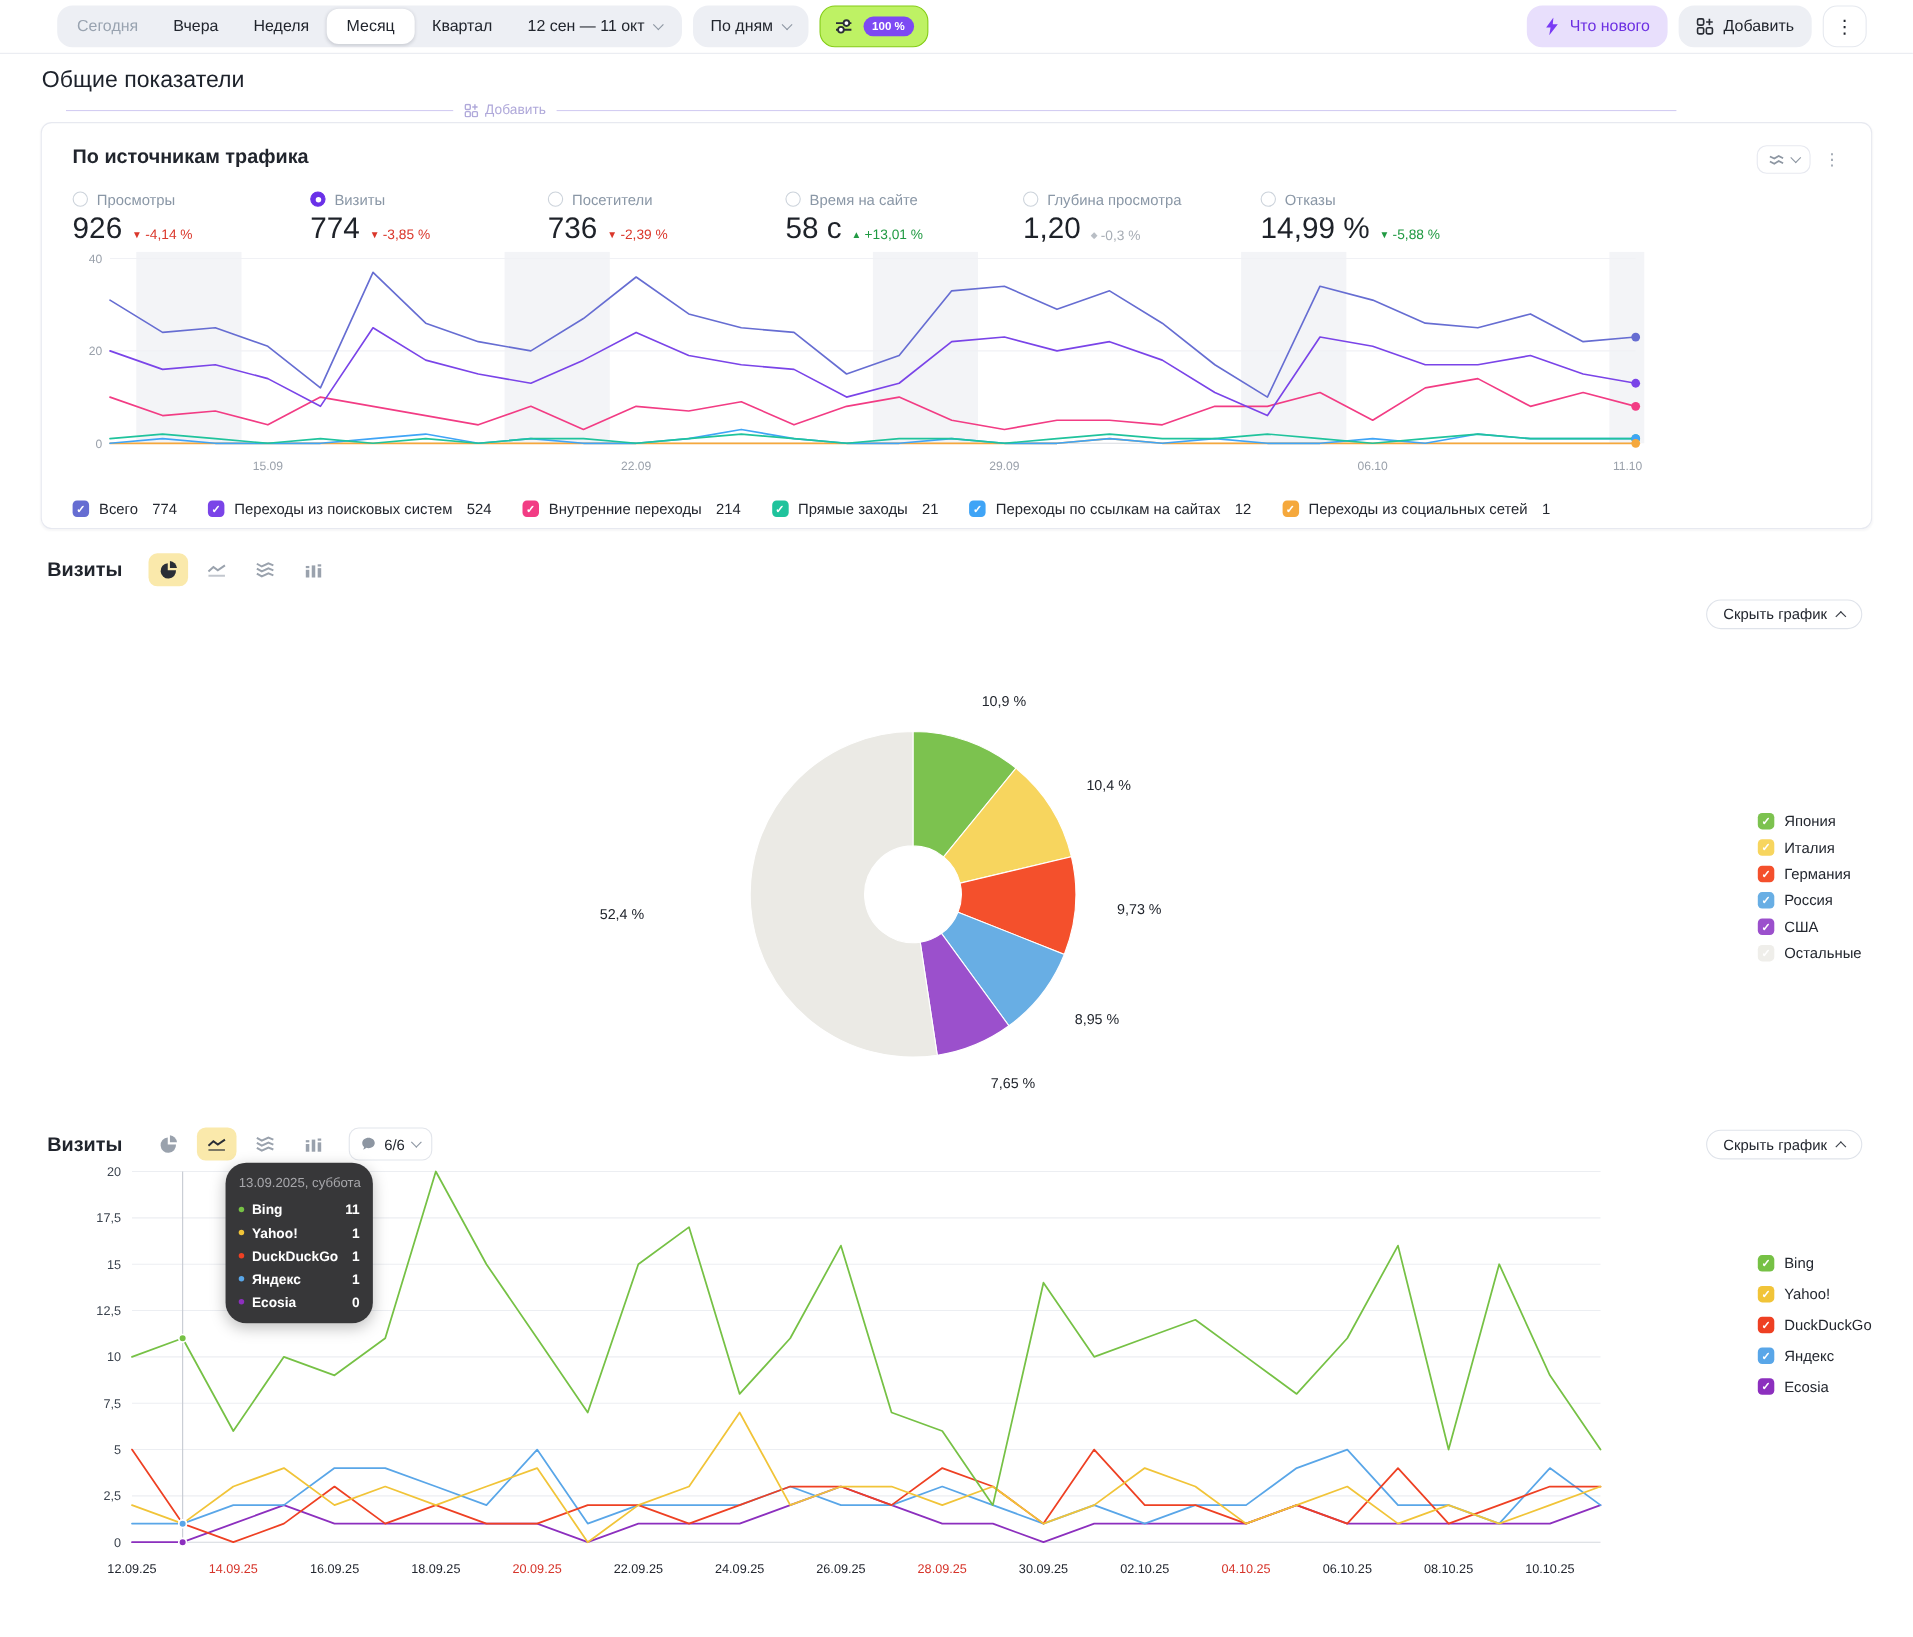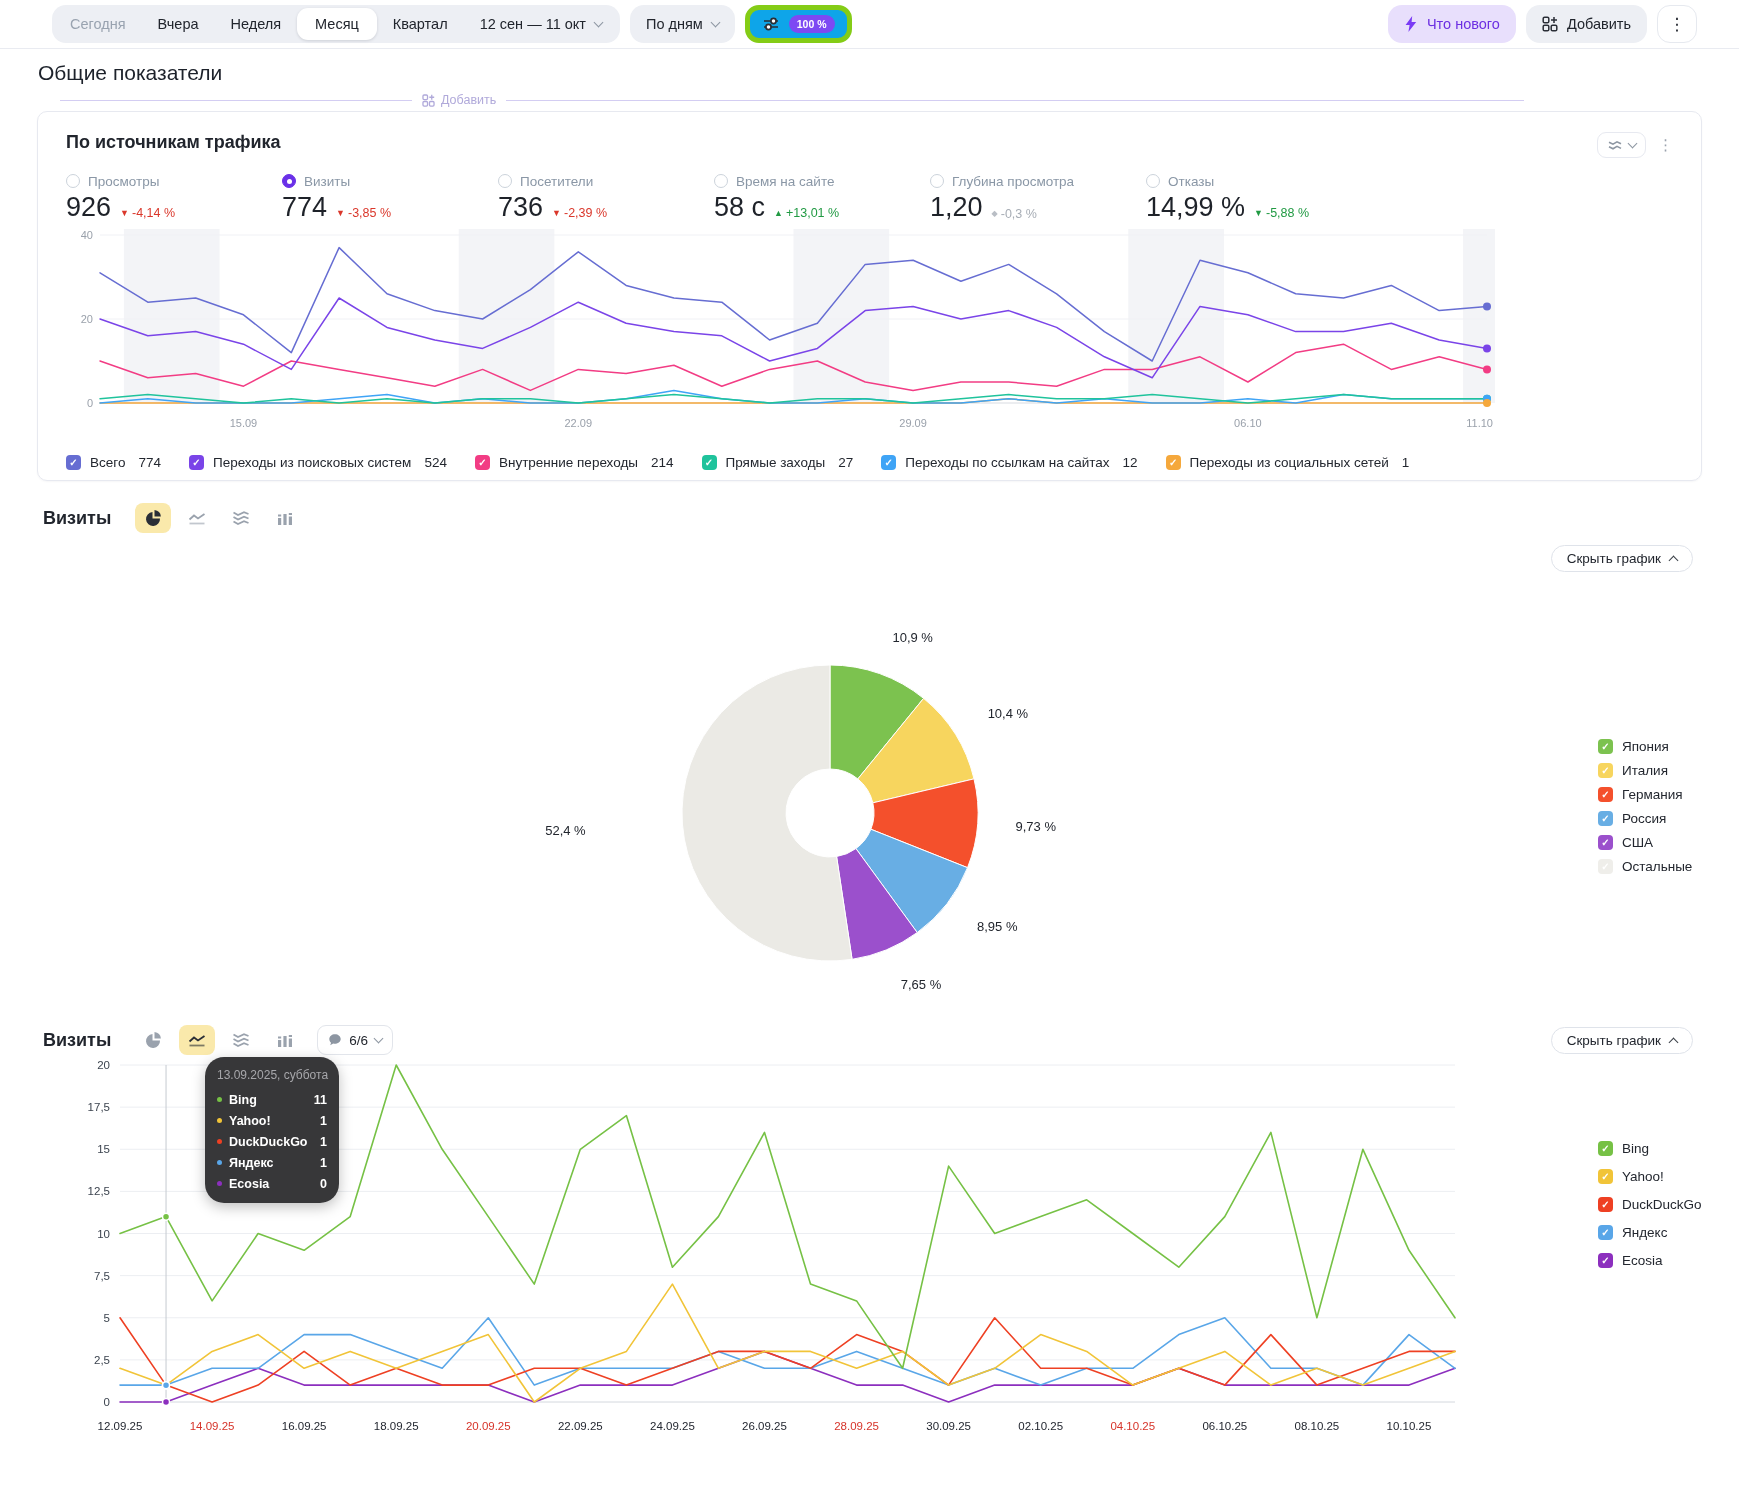--- a/index.html
+++ b/index.html
@@ -14,21 +14,21 @@
   .tab.muted{color:#99a3b0}
   .tab.sel{background:#fff;border-radius:11px;line-height:32px;height:32px;display:flex;align-items:center;
     box-shadow:0 1px 3px rgba(30,36,50,.15);padding:0 18px}
   .dr{display:flex;align-items:center;gap:9px;padding:0 16px;font-size:14.5px;cursor:pointer}
   .chev{width:7px;height:7px;border-right:1.6px solid #8d96a2;border-bottom:1.6px solid #8d96a2;
     transform:rotate(45deg);margin-top:-4px;flex:0 0 auto}
   .chev.dark{border-color:#3a3f47}
   .chev.up{transform:rotate(-135deg);margin-top:4px}
   .pill{display:flex;align-items:center;gap:9px;background:#edeff4;height:38px;border-radius:14px;
     padding:0 16px;font-size:14.5px;border:none;cursor:pointer;font-family:inherit;color:#21252d}
-  .pill.sampling{background:#0ea5e9;border:5px solid #84cc16;padding:0 12px}
+  .pill.sampling{background:#bef264;border:1px solid #84cc16;padding:0 12px}
   .badge{background:#7d49f3;color:#fff;font-size:10.5px;font-weight:700;border-radius:10px;padding:3px 8px}
   .tb-right{margin-left:auto;display:flex;gap:10px;align-items:center}
   .pill.whatsnew{background:#e8dffc;color:#6c2fe2}
   .kebabbtn{width:40px;height:38px;border:1px solid #e6e9ef;border-radius:13px;background:#fff;
     display:flex;align-items:center;justify-content:center;font-size:17px;color:#21252d;cursor:pointer}
   
   .title-band{border-top:1px solid #e9ebf1;padding:12px 0 8px 38px}
   h1{font-size:21px;font-weight:500;margin:0;color:#1d222b}
   .add-divider{display:flex;align-items:center;height:14px;margin:0 215px 2px 60px}
   .dl{height:1px;background:#d3cdf2}
@@ -298,21 +298,21 @@
         <span class="val">524</span>
       </span>
       <span class="li">
         <span class="cb" style="background: rgb(242, 60, 132);">✓</span>
         <span>Внутренние переходы</span>
         <span class="val">214</span>
       </span>
       <span class="li">
         <span class="cb" style="background: rgb(31, 195, 156);">✓</span>
         <span>Прямые заходы</span>
-        <span class="val">27</span>
+        <span class="val">21</span>
       </span>
       <span class="li">
         <span class="cb" style="background: rgb(63, 164, 246);">✓</span>
         <span>Переходы по ссылкам на сайтах</span>
         <span class="val">12</span>
       </span>
       <span class="li">
         <span class="cb" style="background: rgb(245, 168, 60);">✓</span>
         <span>Переходы из социальных сетей</span>
         <span class="val">1</span>

